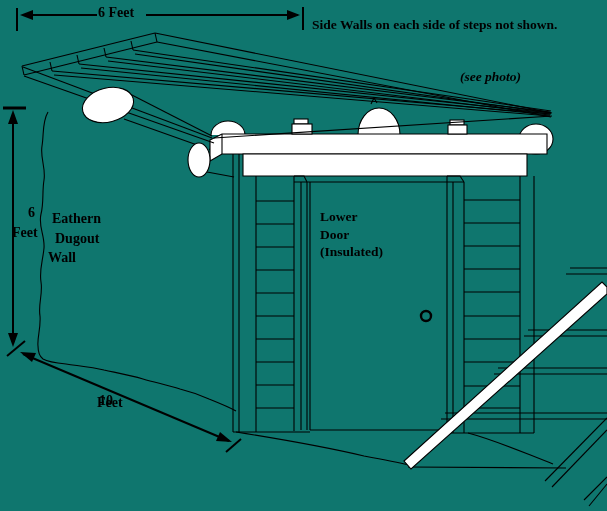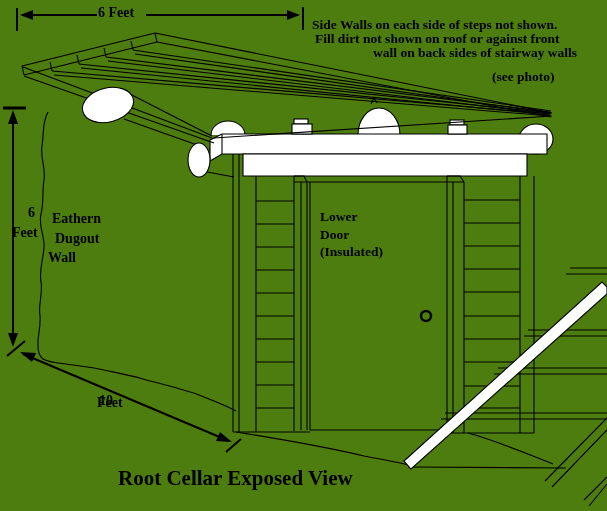--- a/index.html
+++ b/index.html
@@ -1,16 +1,16 @@
 <!DOCTYPE html>
 <html><head>
 <meta charset="utf-8">
 <style>
   html,body{margin:0;padding:0;background:#fff;}
-  #stage{position:relative;width:607px;height:511px;background:#4d7c0f;overflow:hidden;
+  #stage{position:relative;width:607px;height:511px;background:#0f766e;overflow:hidden;
          font-family:"Liberation Serif","DejaVu Serif",serif;font-weight:bold;color:#000;}
   #drawing{position:absolute;left:0;top:0;}
   .lbl{position:absolute;white-space:pre;line-height:1.05;}
   .f14{font-size:14px;}
   .f13{font-size:13.5px;}
   .title{font-size:21px;}
   .ctr{}
 </style>
 </head>
 <body>
@@ -163,32 +163,29 @@
       <path d="M23,354 L229,441"></path>
       <polygon points="20,352 32,362 36,353" fill="#000" stroke="none"></polygon>
       <polygon points="232,442 216,441 220,432" fill="#000" stroke="none"></polygon>
       <path d="M226,452 L241,439"></path>
     </g>
   </svg>
 
   <div class="lbl f14" style="left:98px;top:6px;">6 Feet</div>
 
   <div class="lbl f13" style="left:312px;top:18px;">Side Walls on each side of steps not shown.</div>
-  <div class="lbl f13" style="left:315px;top:32px;">Fill dirt not shown on roof or against front</div>
-  <div class="lbl f13" style="left:373px;top:46px;">wall on back sides of stairway walls</div>
-  <div class="lbl f13" style="left:492px;top:70px;">(see photo)</div>
+  <div class="lbl f13" style="left:460px;top:70px;font-style:italic;">(see photo)</div>
 
   <div class="lbl f14" style="left:28px;top:206px;">6</div>
   <div class="lbl f14" style="left:12px;top:226px;">Feet</div>
 
   <div class="lbl f14" style="left:52px;top:212px;">Eathern</div>
   <div class="lbl f14" style="left:55px;top:232px;">Dugout</div>
   <div class="lbl f14" style="left:48px;top:251px;">Wall</div>
 
   <div class="lbl f13 ctr" style="left:320px;top:210px;width:116px;">Lower</div>
   <div class="lbl f13 ctr" style="left:320px;top:245px;width:116px;">(Insulated)</div>
   <div class="lbl f13 ctr" style="left:320px;top:228px;width:116px;">Door</div>
 
   <div class="lbl f14" style="left:99px;top:394px;">10</div>
   <div class="lbl f14" style="left:97px;top:396px;">Feet</div>
 
-  <div class="lbl title ctr" style="left:118px;top:467px;width:270px;">Root Cellar Exposed View</div>
 </div>
 
 </body></html>

